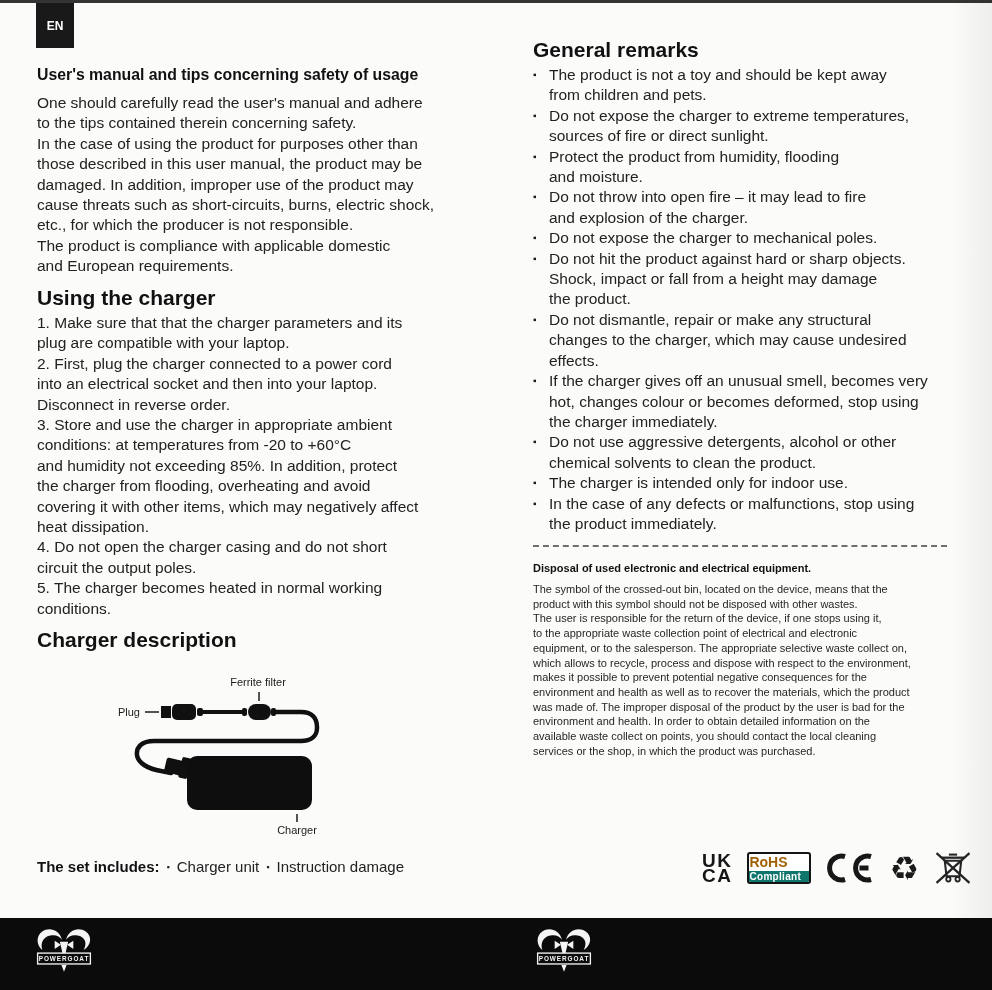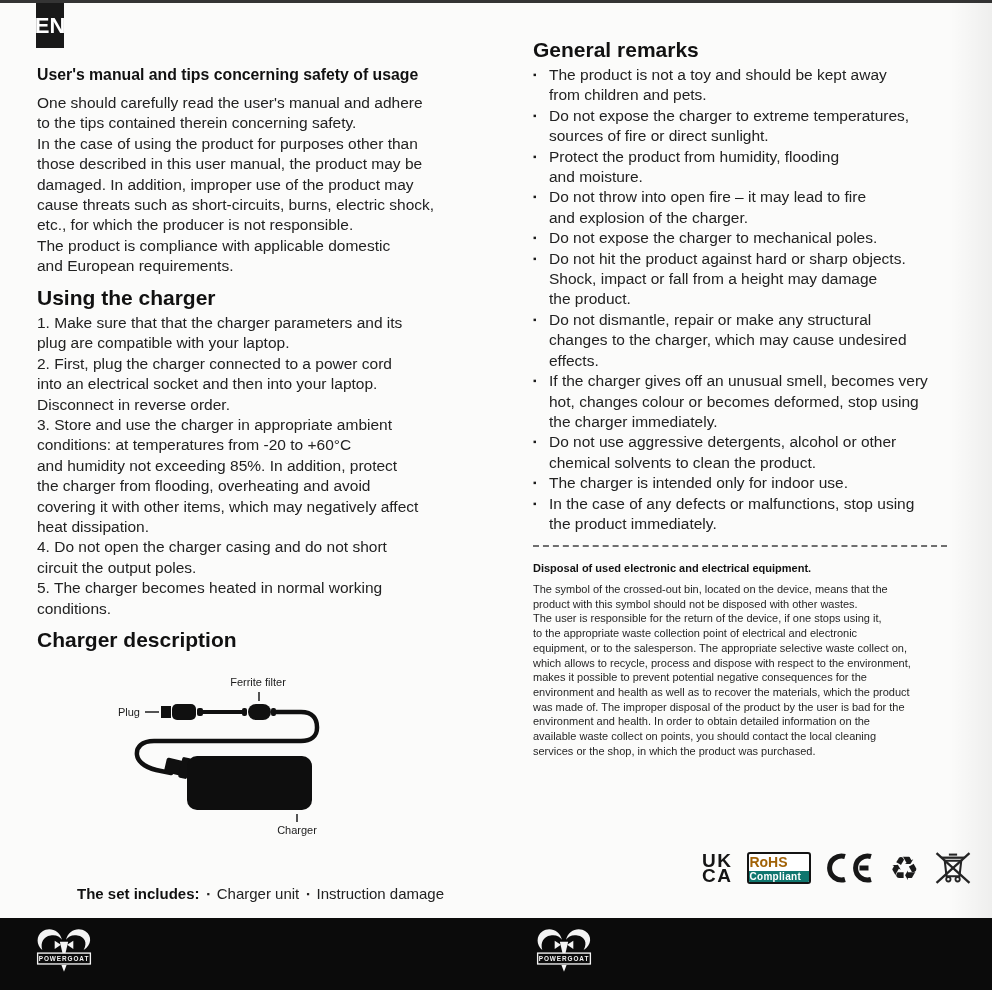--- a/index.html
+++ b/index.html
@@ -10,22 +10,22 @@
     background:#fbfbfa;
     font-family:"Liberation Sans", sans-serif;
     color:#222;
     overflow:hidden;
   }
   .top-strip { position:absolute; top:0; left:0; width:992px; height:3px; background:#343434; }
   .edge-shade { position:absolute; top:0; right:0; width:42px; height:918px;
     background:linear-gradient(to right, rgba(0,0,0,0), rgba(0,0,0,0.05)); pointer-events:none; }
 
   .en-badge {
-    position:absolute; left:36px; top:3px; width:28px; height:45px;
-    background:#191919; color:#fff; font-weight:bold; font-size:22px;
+    position:absolute; left:36px; top:3px; width:38px; height:45px;
+    background:#191919; color:#fff; font-weight:bold; font-size:12px;
     display:flex; align-items:center; justify-content:center;
   }
 
   .abs { position:absolute; }
   .h1 { font-size:15.8px; font-weight:bold; color:#111; }
   .h2 { font-size:21px; font-weight:bold; color:#111; }
   .body-txt { font-size:15.5px; line-height:20.4px; color:#222; white-space:pre-line; }
 
   
   .lc { left:37px; width:462px; }
@@ -128,21 +128,21 @@
       <rect x="160" y="88" width="9" height="21" rx="2" fill="#101010"></rect>
     </g>
 
     <rect x="167" y="88" width="125" height="54" rx="10" fill="#0e0e0e"></rect>
 
     <line x1="277" y1="146" x2="277" y2="154" stroke="#1c1c1c" stroke-width="1.5"></line>
     <text x="277" y="166" text-anchor="middle" font-size="11" fill="#1c1c1c">Charger</text>
   </svg>
 </div>
 
-<div class="abs lc set-line" style="top:885px;margin-left:40px;">
+<div class="abs lc set-line" style="top:858px;">
   <span class="lbl">The set includes:</span>
   <span class="blt">▪</span>
   <span>Charger unit</span>
   <span class="blt">▪</span>
   <span>Instruction damage</span>
 </div>
 
 <div class="abs rc h2" style="top:38px;">General remarks</div>
 
 <ul class="abs rc remarks-list" style="top:65px;">

